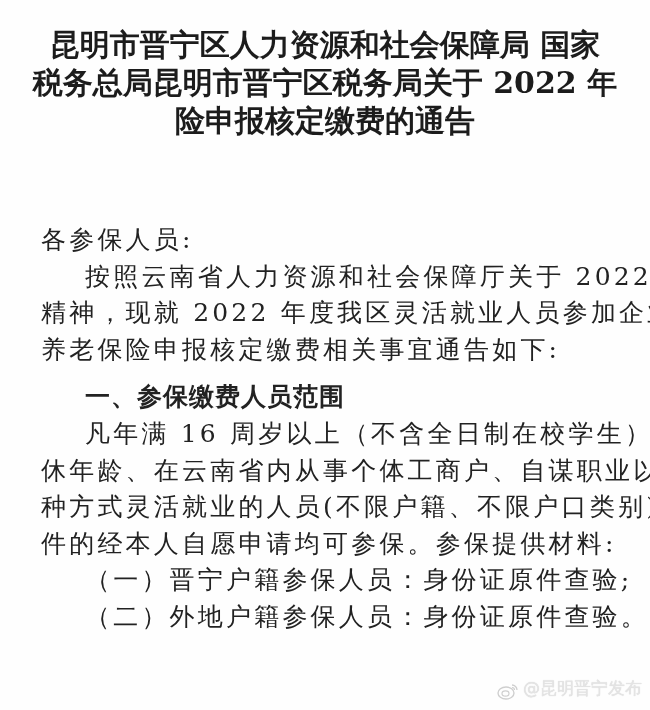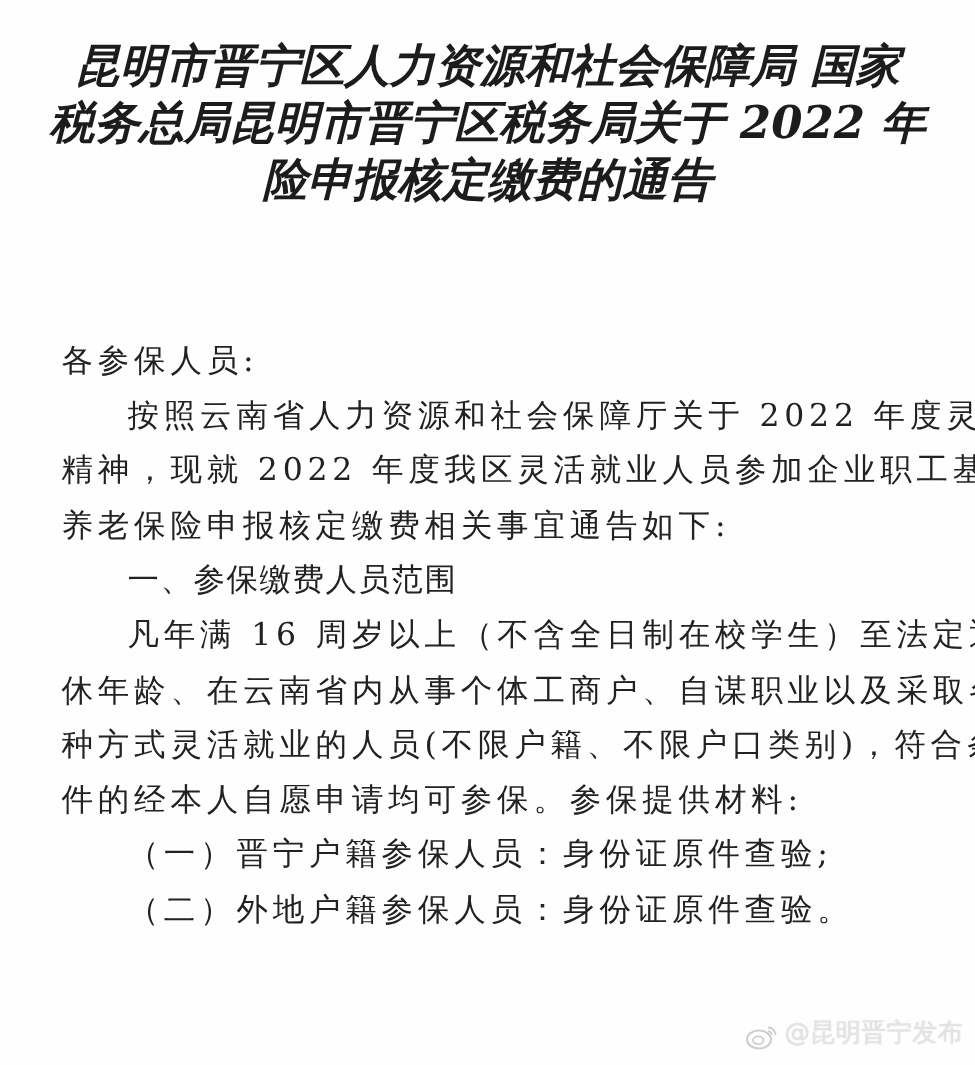--- a/index.html
+++ b/index.html
@@ -19,48 +19,48 @@
       left: 30px;
       top: 26px;
       width: 590px;
       text-align: center;
       font-family: "DejaVu Serif", "Liberation Serif", serif;
       font-weight: bold;
       font-size: 30px;
       line-height: 38px;
       color: #1c1c1c;
       letter-spacing: 0px;
-      font-style: italic;
     }
     .title-line {
       display: block;
       white-space: nowrap;
     }
     .body-block {
       position: absolute;
       left: 41px;
       top: 222px;
       width: 570px;
       font-family: "DejaVu Serif", "Liberation Serif", serif;
-      font-size: 21px;
+      font-size: 25px;
       line-height: 36.6px;
       color: #222222;
     }
     .line {
       display: block;
       white-space: nowrap;
       letter-spacing: 3.2px;
     }
     .indent {
       padding-left: 44px;
     }
     .heading {
       font-family: "DejaVu Sans", "Liberation Sans", sans-serif;
-      font-weight: normal;
+      font-weight: bold;
       letter-spacing: 1px;
+      margin-top: 11px;
     }
     .item-line {
       padding-left: 44px;
     }
     .watermark {
       position: absolute;
       right: 8px;
       bottom: 10px;
       display: flex;
       align-items: flex-end;

